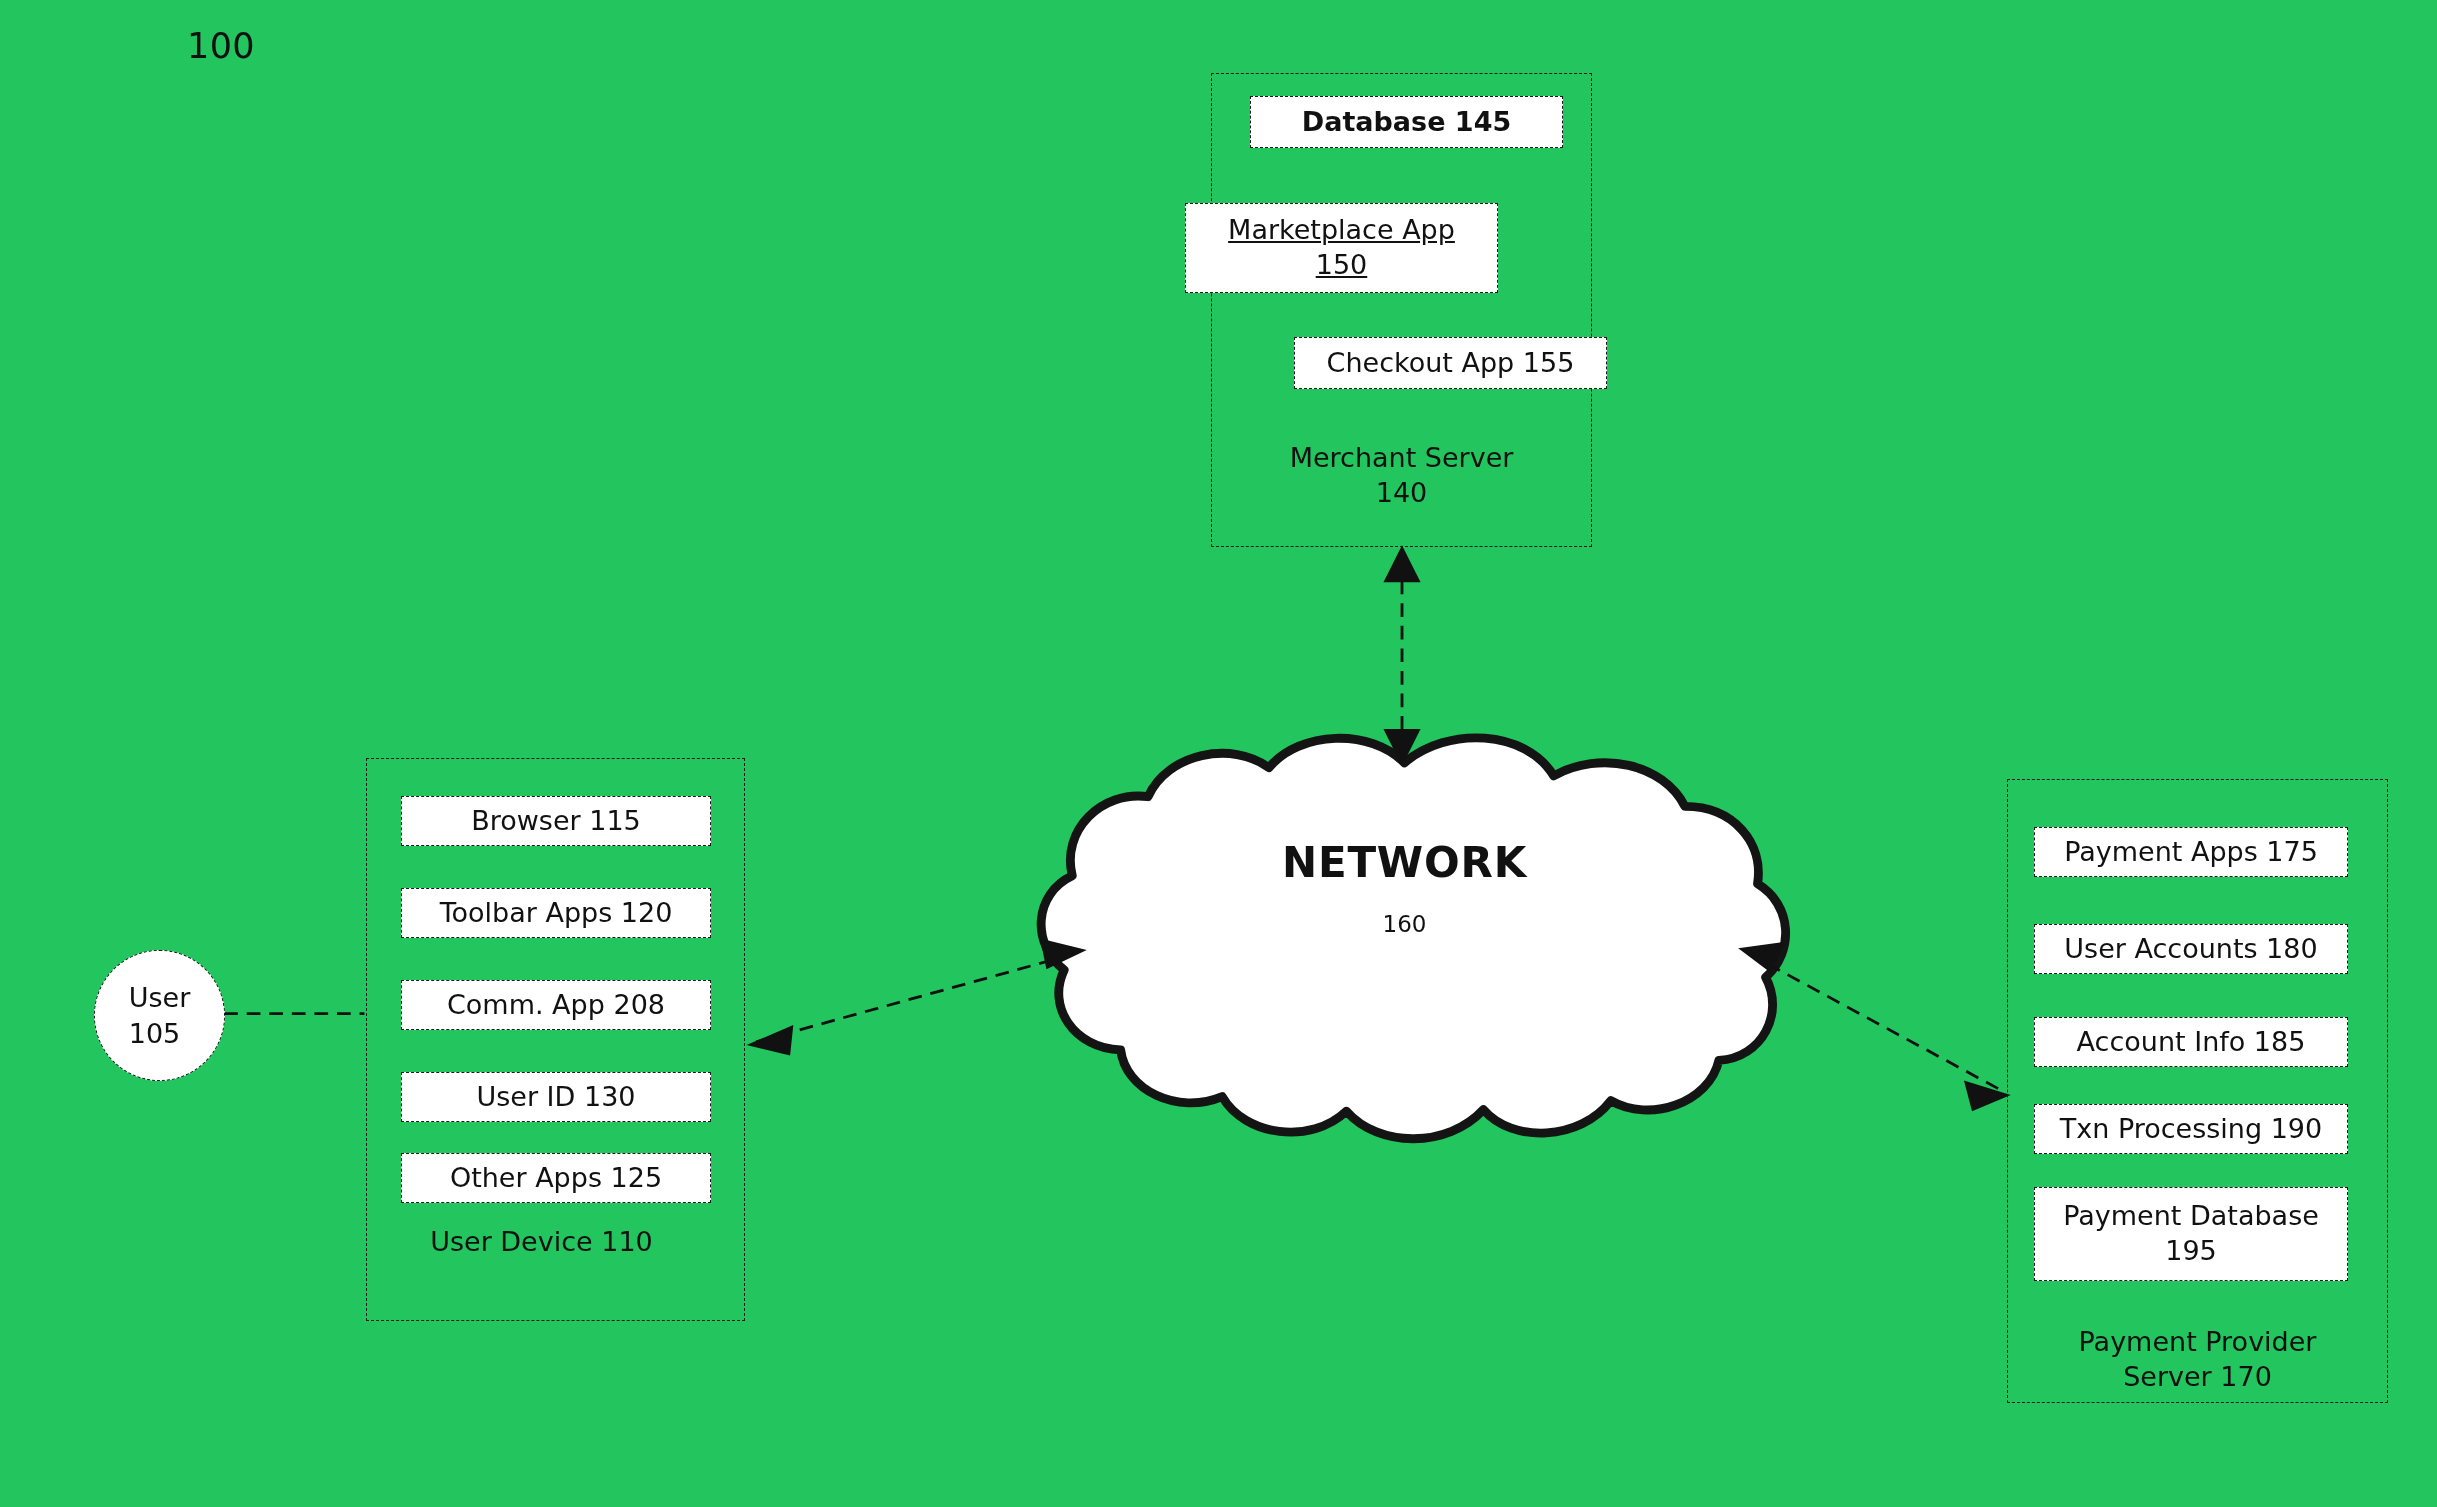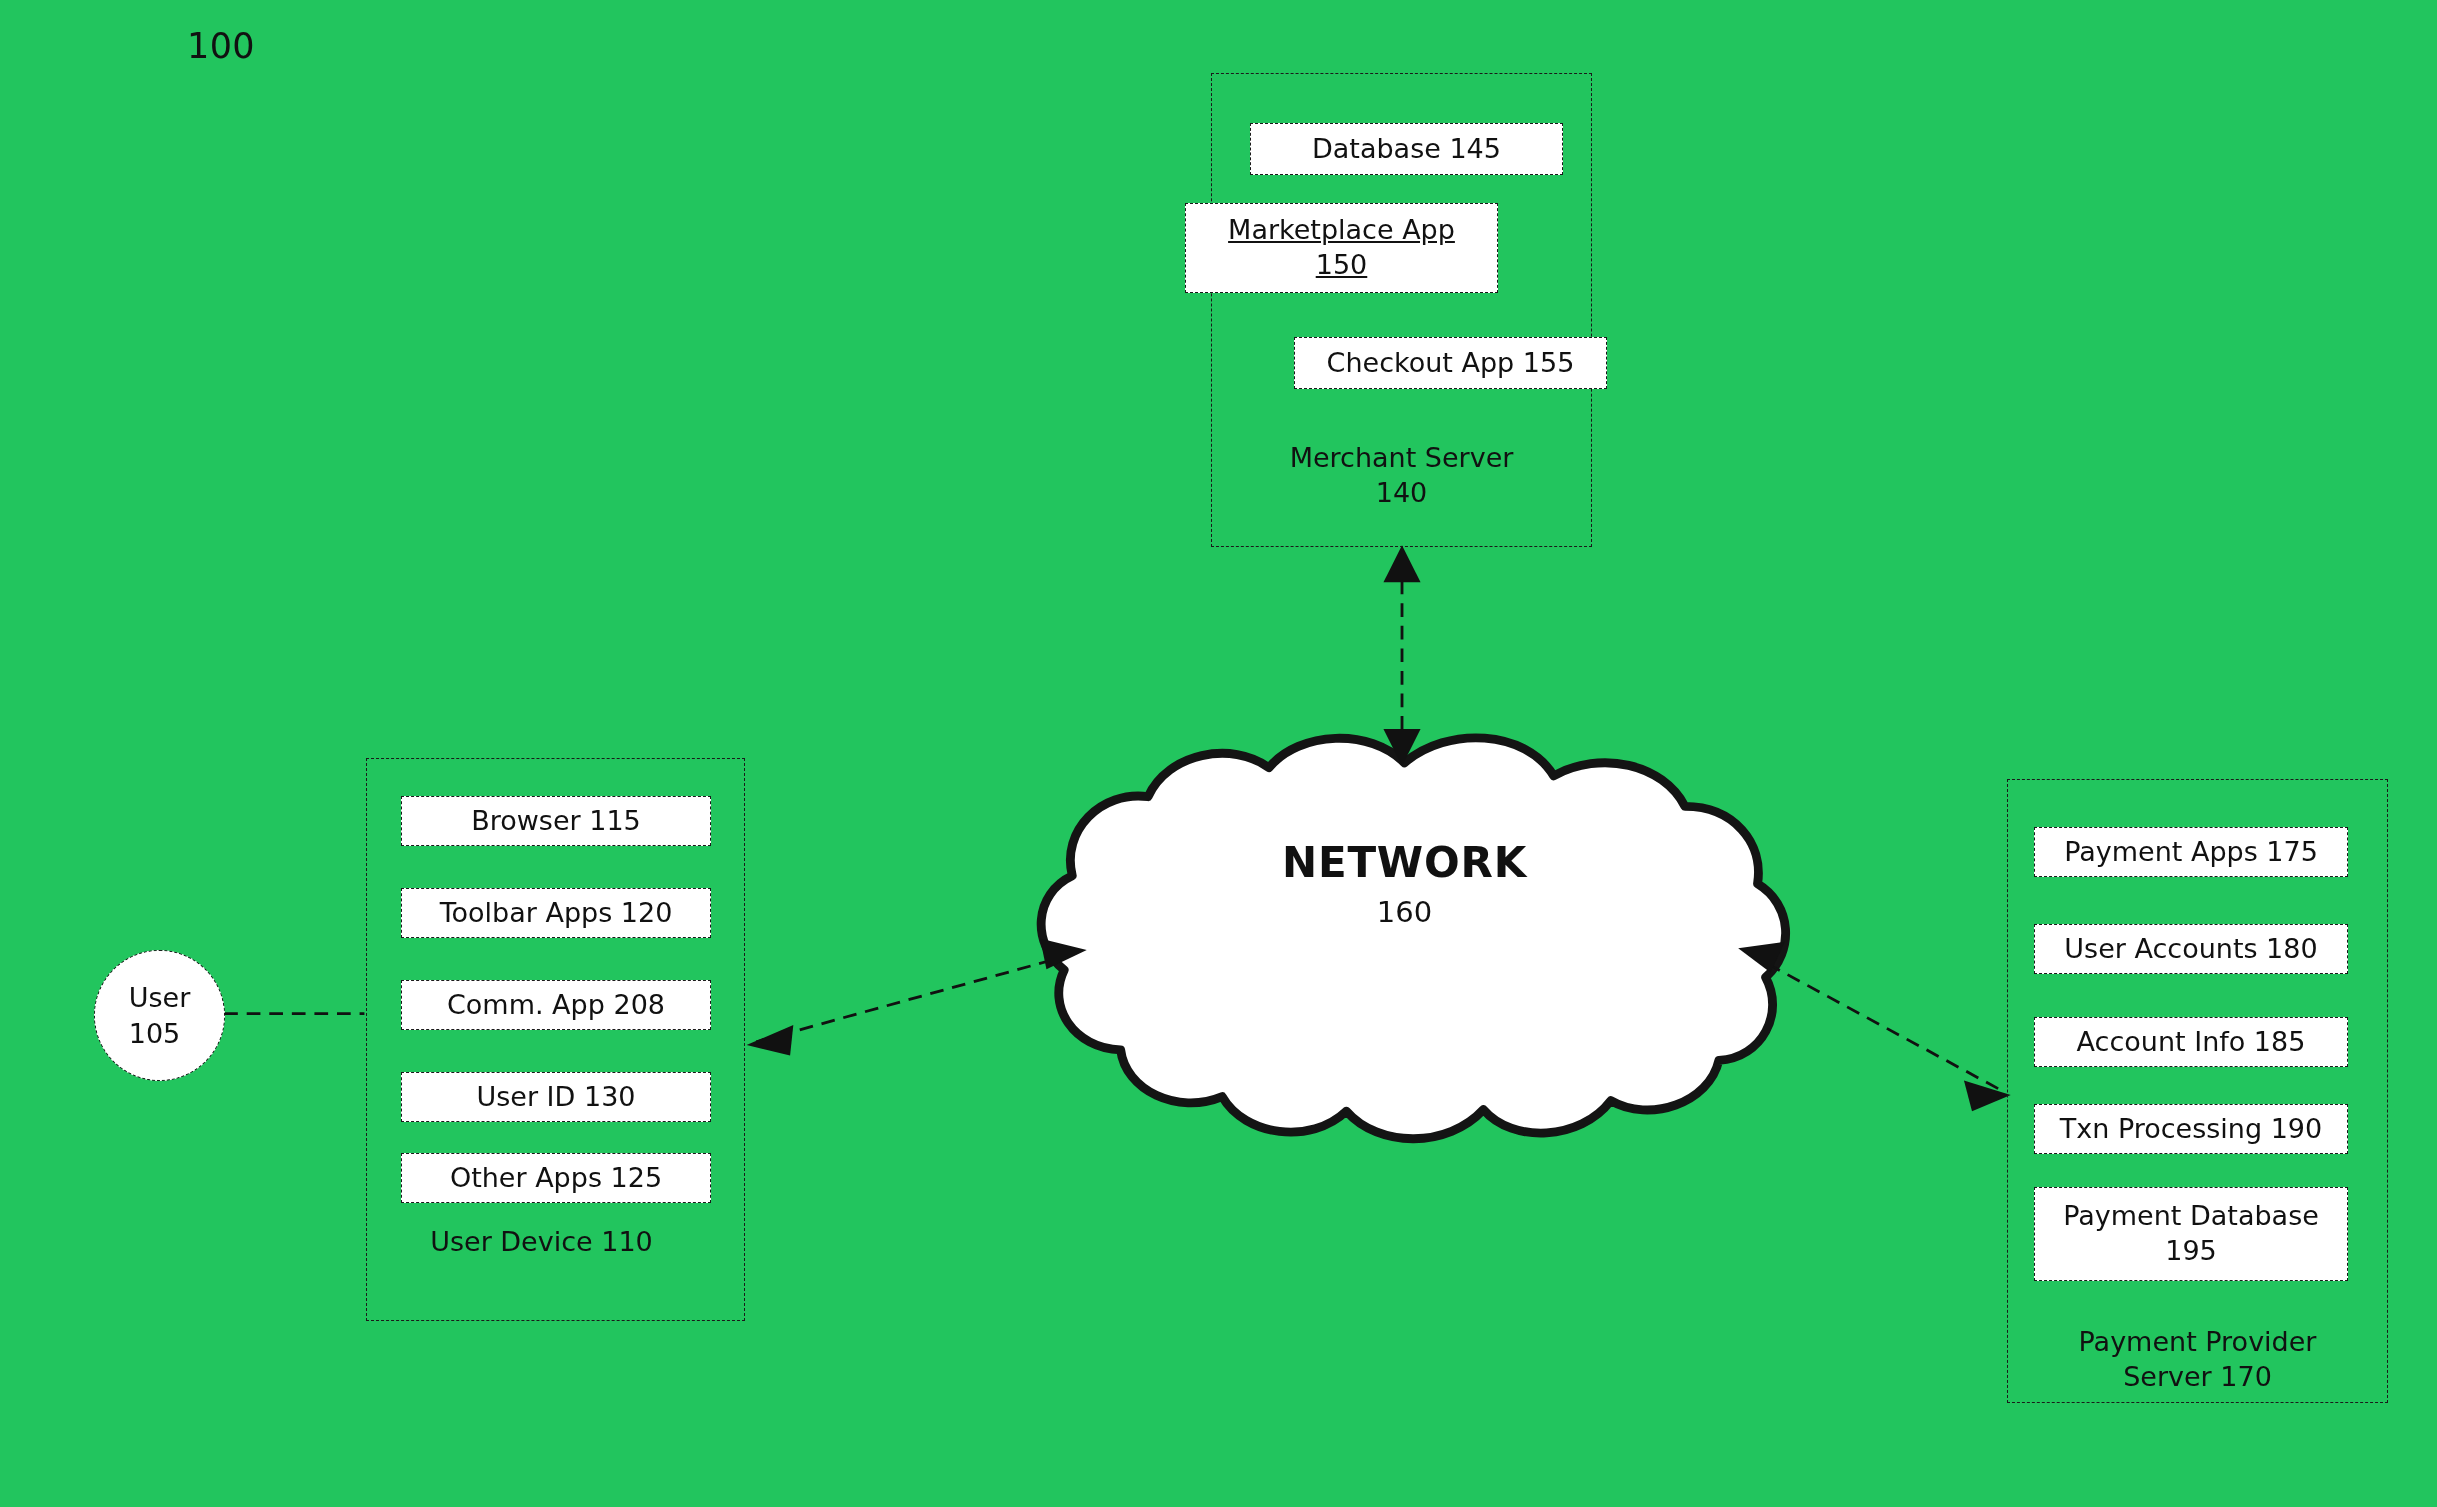--- a/index.html
+++ b/index.html
@@ -120,22 +120,22 @@
     text-align: center;
     color: #111;
     white-space: nowrap;
   }
   .cloud-title {
     font-size: 42px;
     font-weight: 600;
     letter-spacing: 0.8px;
   }
   .cloud-ref {
-    font-size: 29px;
-    margin-top: 8px;
+    font-size: 23px;
+    margin-top: 24px;
   }
 
   .box-layer { position: absolute; left:0; top:0; width:2438px; height:1508px; z-index: 2; }
 </style>
 </head>
 <body>
 
 <div id="figure">
 
   <div class="fig-number">100</div>
@@ -197,21 +197,21 @@
       <span class="sb-text">User ID 130</span>
     </div>
     <div class="sub-box" style="left:401px; top:1153px; width:310px; height:50px;">
       <span class="sb-text">Other Apps 125</span>
     </div>
     <div class="box-caption" style="left:352px; top:1224px; width:379px;">User Device 110</div>
 
     <div class="node-box" style="left:1211px; top:73px; width:381px; height:474px;">
     </div>
 
-    <div class="sub-box" style="left:1250px; top:123px; width:313px; height:52px;">
+    <div class="sub-box" style="left:1250px; top:96px; width:313px; height:52px;font-weight:bold;">
       <span class="sb-text">Database 145</span>
     </div>
     <div class="sub-box" style="left:1185px; top:203px; width:313px; height:90px;text-decoration:underline;">
       <span class="sb-text">Marketplace App
 150</span>
     </div>
     <div class="sub-box" style="left:1294px; top:337px; width:313px; height:52px;">
       <span class="sb-text">Checkout App 155</span>
     </div>
     <div class="box-caption" style="left:1211px; top:440px; width:381px;">Merchant Server

